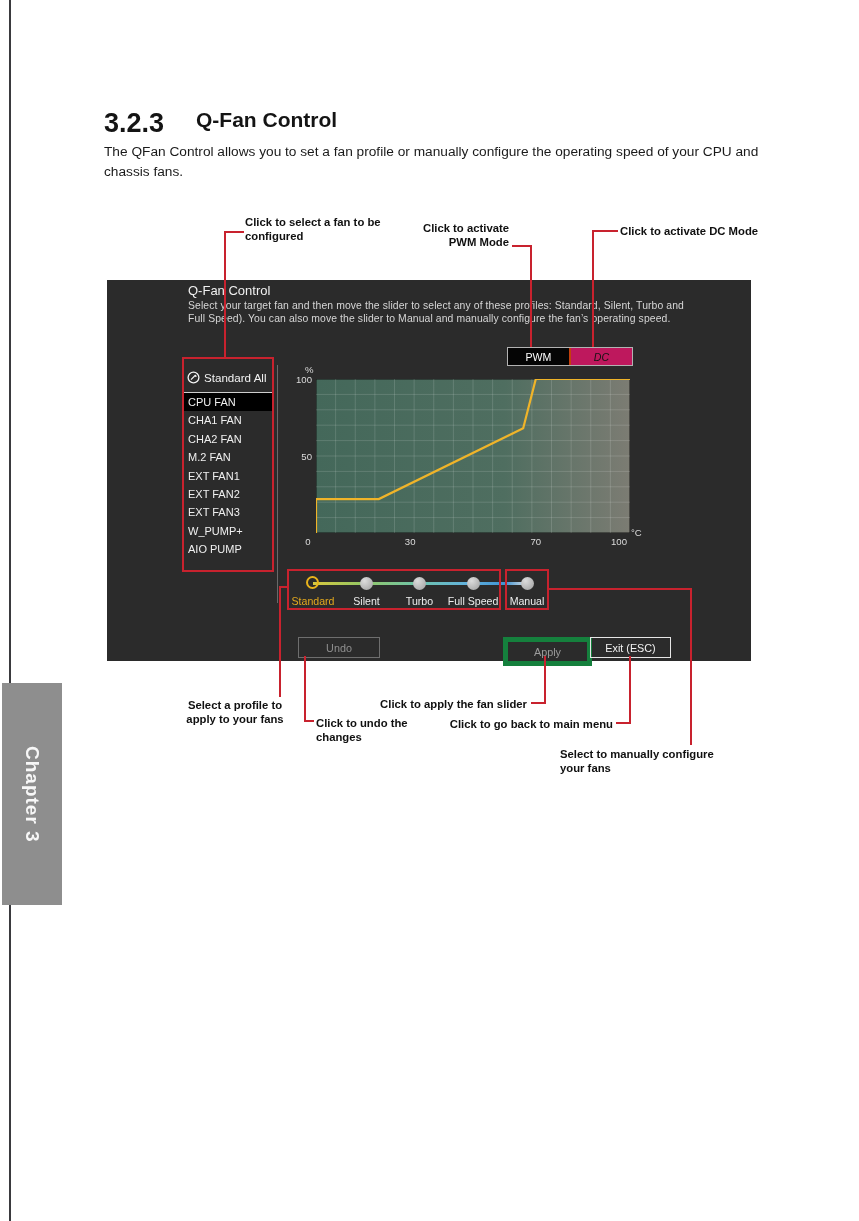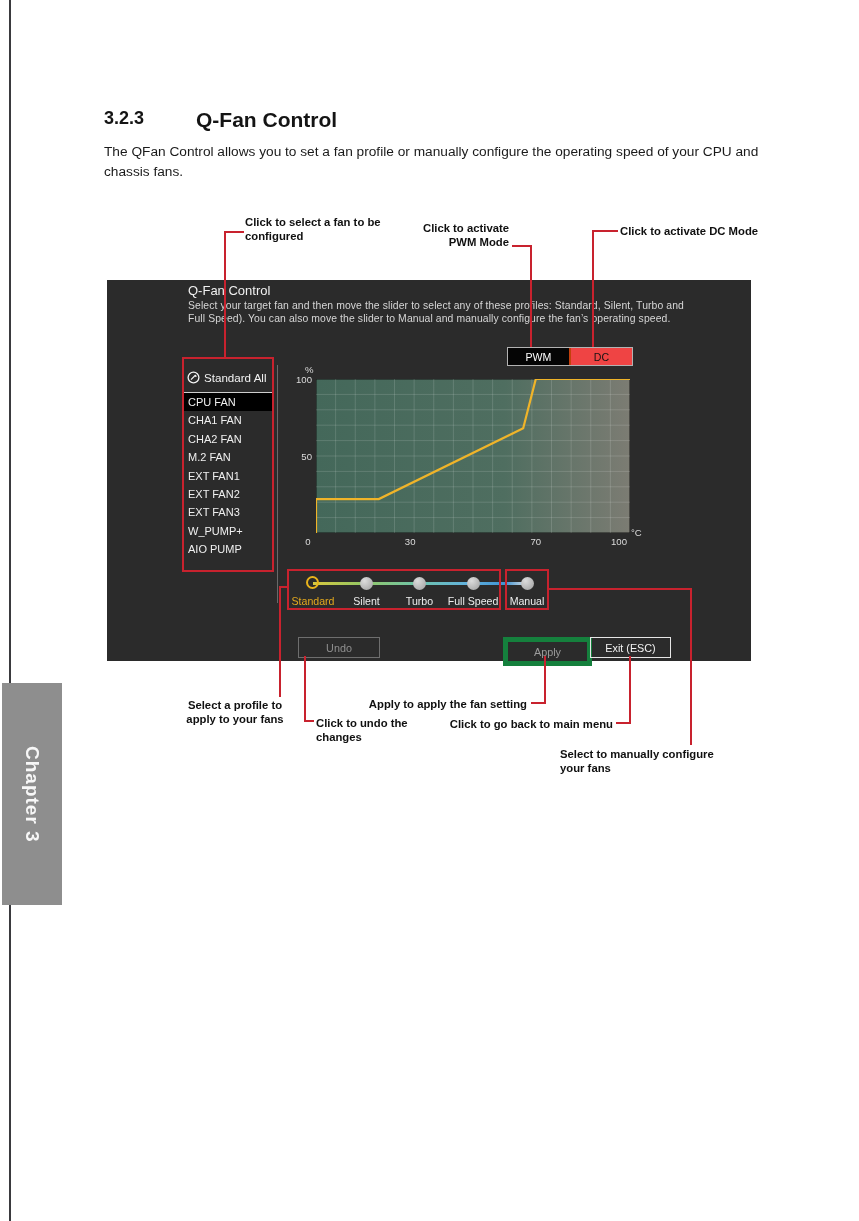--- a/index.html
+++ b/index.html
@@ -13,21 +13,21 @@
   #left-rule{left:9px;top:0;width:2px;height:1221px;background:#3a3a3e;}
   #chapter-tab{
     left:2px;top:683px;width:60px;height:222px;background:var(--tab-gray,#8e8e8e);
     display:flex;align-items:center;justify-content:center;z-index:5;
   }
   #chapter-tab span{
     writing-mode:vertical-rl;font-size:19px;font-weight:bold;color:#f7f7f7;letter-spacing:1px;
   }
 
   
-  #section-number{left:104px;top:108px;font-size:18px;font-weight:bold;color:#141414;}
+  #section-number{left:104px;top:108px;font-size:27px;font-weight:bold;color:#141414;}
   #section-title{left:196px;top:108px;font-size:21px;font-weight:bold;color:#141414;}
   #intro{left:104px;top:142px;width:664px;font-size:13.7px;line-height:19.5px;color:#1a1a1a;}
 
   
   .callout{font-size:11.3px;font-weight:bold;line-height:13.8px;color:#101010;}
   .callout span{display:block;}
   #co-select-fan{left:245px;top:216px;width:170px;text-align:left;}
   #co-pwm{left:389px;top:222px;width:120px;text-align:right;}
   #co-dc{left:620px;top:225px;width:160px;text-align:left;}
   #co-profile{left:174px;top:699px;width:122px;text-align:center;}
@@ -43,21 +43,21 @@
   
   #bios{left:107px;top:280px;width:644px;height:381px;background:var(--bios-bg,#2b2b2b);}
   #bios-title{left:81px;top:3px;font-size:13px;color:#f0f0f0;}
   .bios-desc{left:81px;font-size:10.4px;color:#d6d6d6;letter-spacing:0.1px;}
   #bios-desc1{top:20px;} #bios-desc2{top:33px;}
 
   
   #mode-group{left:400px;top:67px;width:124px;height:17px;border:1px solid #b2b2b2;display:flex;}
   .mode-btn{flex:1;display:flex;align-items:center;justify-content:center;font-size:10.6px;}
   #pwm-btn{background:#050505;color:#ffffff;}
-  #dc-btn{background:#ef4444;color:#141414;border-left:2px solid #c2410c;}
+  #dc-btn{background:#be185d;color:#141414;border-left:2px solid #c2410c;font-style:italic;}
 
   
   #fan-list{left:77px;top:79px;width:90px;}
   #optimize-row{height:26px;display:flex;align-items:center;gap:4px;padding:5px 2px 2px 3px;
     border-bottom:1px solid #cfcfcf;color:#f2f2f2;font-size:11.6px;}
   .fan-item{height:18.4px;line-height:18.4px;padding-left:4px;font-size:11px;color:#f0f0f0;}
   .fan-item.selected{background:#000000;}
 
   
   #fan-chart{left:209px;top:99px;}
@@ -110,21 +110,21 @@
   <div class="abs callout" id="co-dc">Click to activate DC Mode</div>
 
   <div class="abs callout" id="co-profile">
     <span>Select a profile to</span>
     <span>apply to your fans</span>
   </div>
   <div class="abs callout" id="co-undo">
     <span>Click to undo the</span>
     <span>changes</span>
   </div>
-  <div class="abs callout" id="co-apply">Apply to apply the fan setting</div>
+  <div class="abs callout" id="co-apply">Click to apply the fan slider</div>
   <div class="abs callout" id="co-back">Click to go back to main menu</div>
   <div class="abs callout" id="co-manual">
     <span>Select to manually configure</span>
     <span>your fans</span>
   </div>
 
   <div class="abs rline" style="left:224px;top:231px;width:20px;height:2px;"></div>
   <div class="abs rline" style="left:224px;top:231px;width:2px;height:126px;"></div>
   <div class="abs rline" style="left:512px;top:245px;width:20px;height:2px;"></div>
   <div class="abs rline" style="left:530px;top:245px;width:2px;height:102px;"></div>

